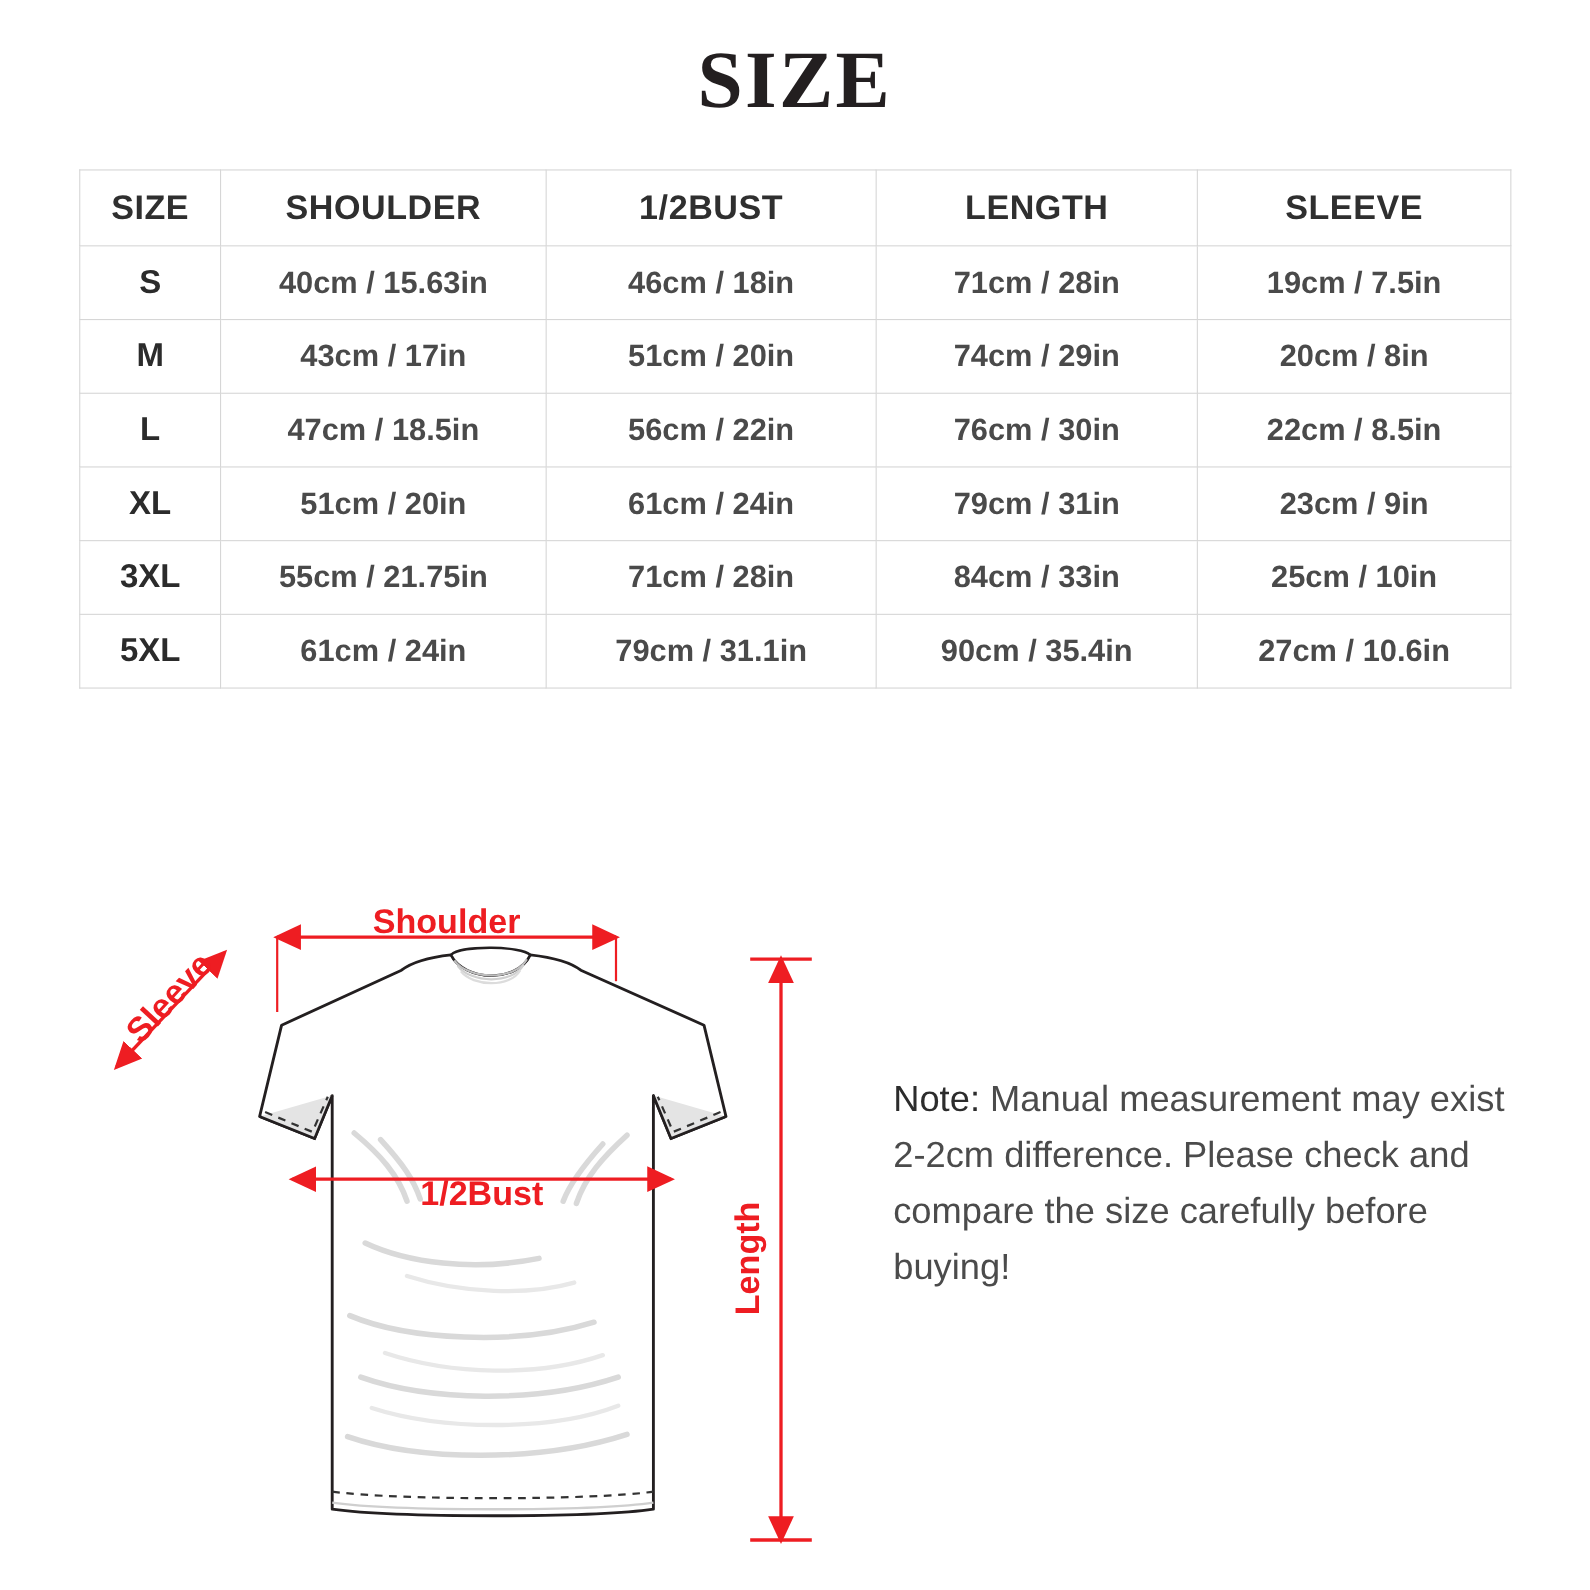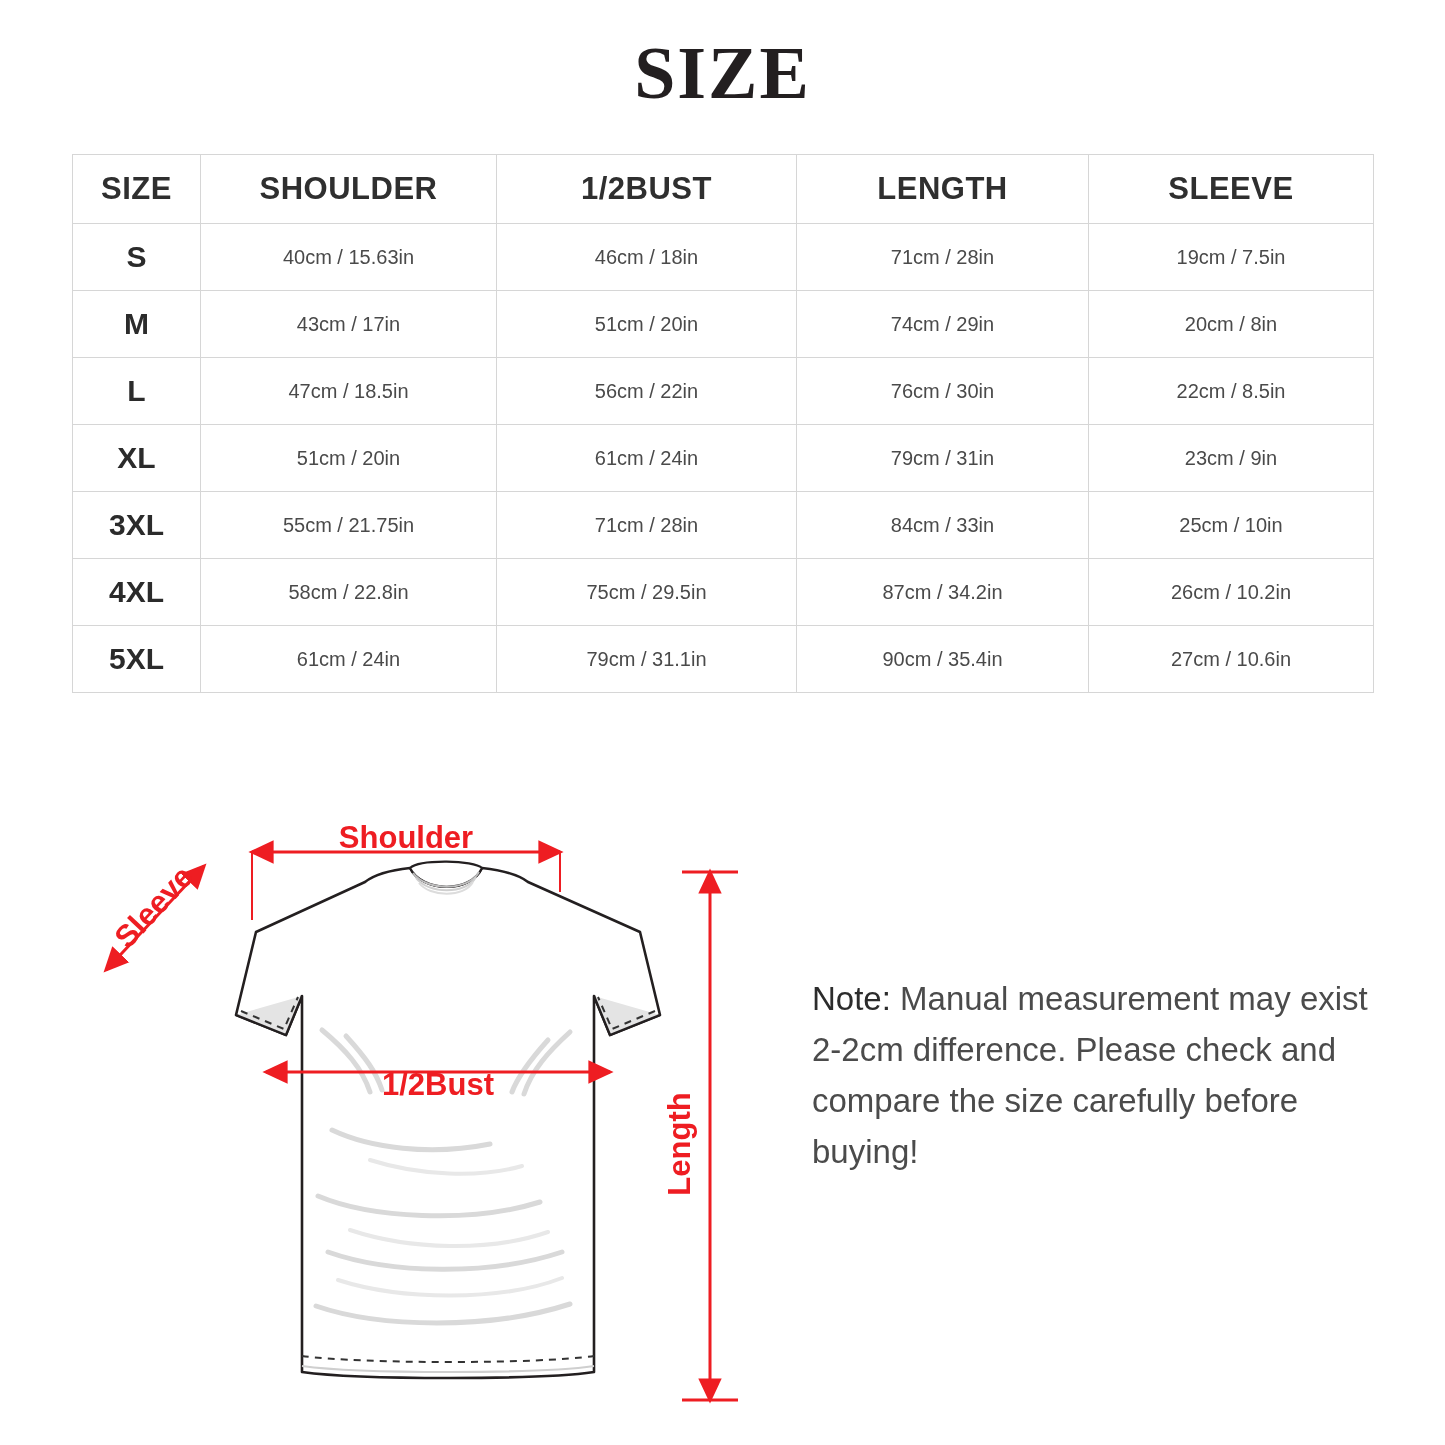--- a/index.html
+++ b/index.html
@@ -45,23 +45,23 @@
   }
   table.size-table th {
     height: 66px;
     font-size: 31px;
     font-weight: 700;
     color: #2f2f2f;
     letter-spacing: 0.5px;
   }
   table.size-table td {
     height: 64px;
-    font-size: 20px;
+    font-size: 28px;
     color: #4a4a4a;
-    font-weight: 400;
+    font-weight: 700;
   }
   table.size-table td.size-cell {
     font-size: 30px;
     font-weight: 700;
     color: #2b2b2b;
   }
   col.c-size   { width: 128px; }
   col.c-sh     { width: 296px; }
   col.c-bust   { width: 300px; }
   col.c-len    { width: 292px; }
@@ -148,27 +148,20 @@
         <td>61cm / 24in</td>
         <td>79cm / 31in</td>
         <td>23cm / 9in</td>
       </tr>
       <tr>
         <td class="size-cell">3XL</td>
         <td>55cm / 21.75in</td>
         <td>71cm / 28in</td>
         <td>84cm / 33in</td>
         <td>25cm / 10in</td>
-      </tr>
-      <tr>
-        <td class="size-cell">4XL</td>
-        <td>58cm / 22.8in</td>
-        <td>75cm / 29.5in</td>
-        <td>87cm / 34.2in</td>
-        <td>26cm / 10.2in</td>
       </tr>
       <tr>
         <td class="size-cell">5XL</td>
         <td>61cm / 24in</td>
         <td>79cm / 31.1in</td>
         <td>90cm / 35.4in</td>
         <td>27cm / 10.6in</td>
       </tr>
     </tbody>
   </table>

